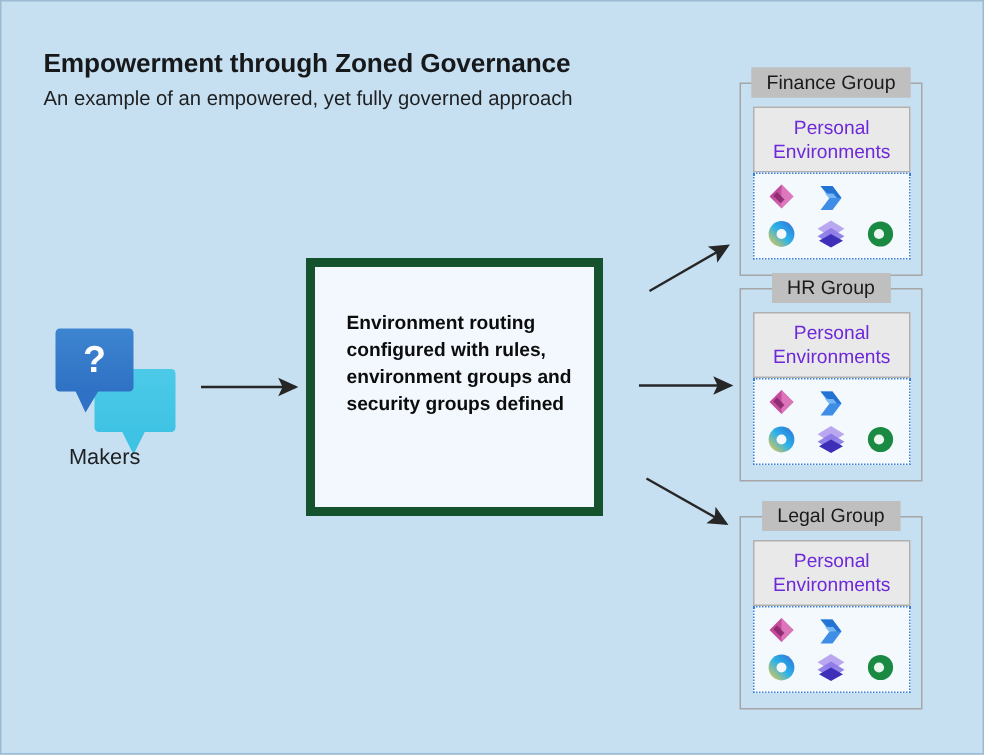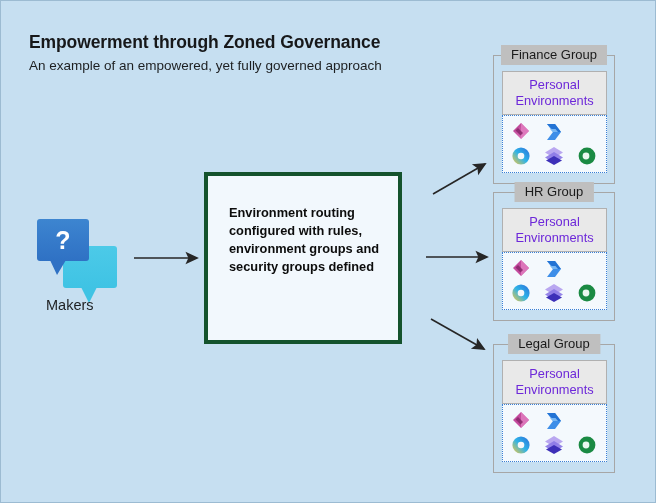--- a/index.html
+++ b/index.html
@@ -50,21 +50,21 @@
     border-right:9px solid transparent;border-top:15px solid #2f71c4;
   }
   .makers-label{
     position:absolute;left:13px;top:82px;width:86px;text-align:left;
     font-size:14.5px;color:#1d1f21;
   }
 
   
   .center-box{
     position:absolute;left:203px;top:171px;width:198px;height:172px;
-    background:#f2f8fd;border:4px solid #14532d;box-sizing:border-box;
+    background:#f2f8fd;border:6px solid #14532d;box-sizing:border-box;
   }
   .center-text{
     position:absolute;left:21px;top:28px;width:160px;
     font-size:12.8px;font-weight:bold;color:#0c0c0c;line-height:1.42;
   }
 
   
   .arrow-svg{position:absolute;left:0;top:0;width:656px;height:503px;
              pointer-events:none;}
 

